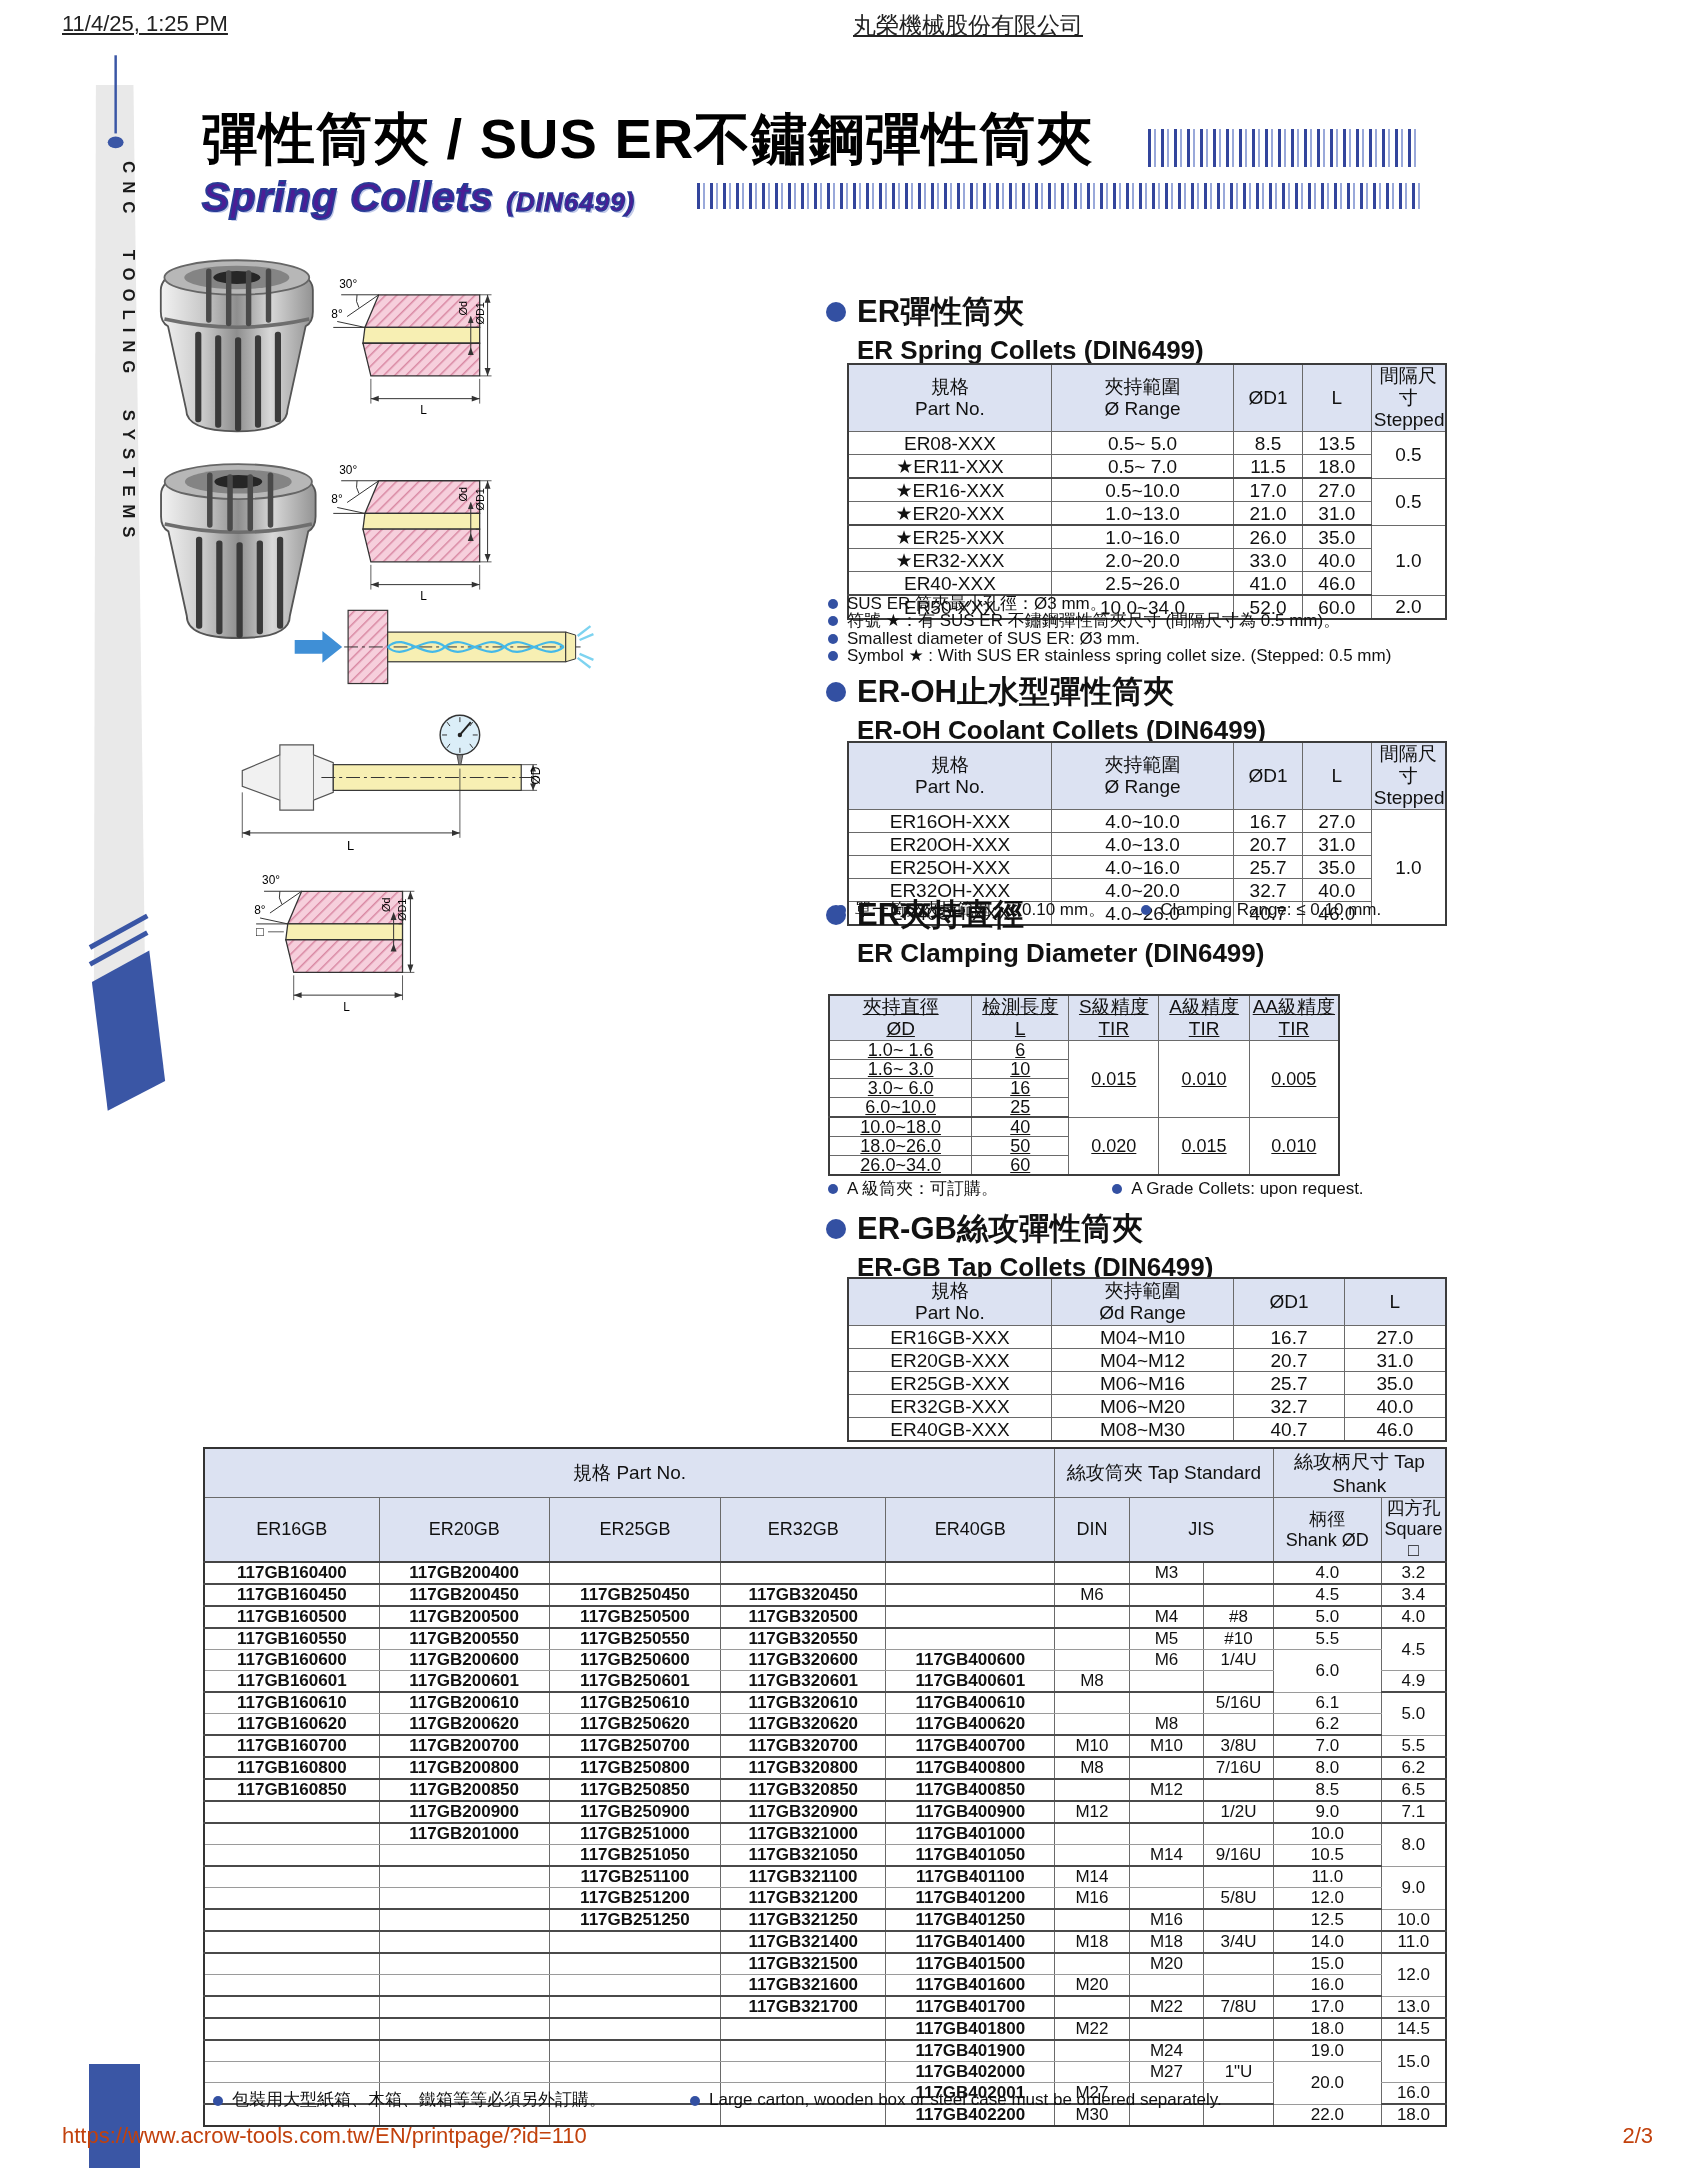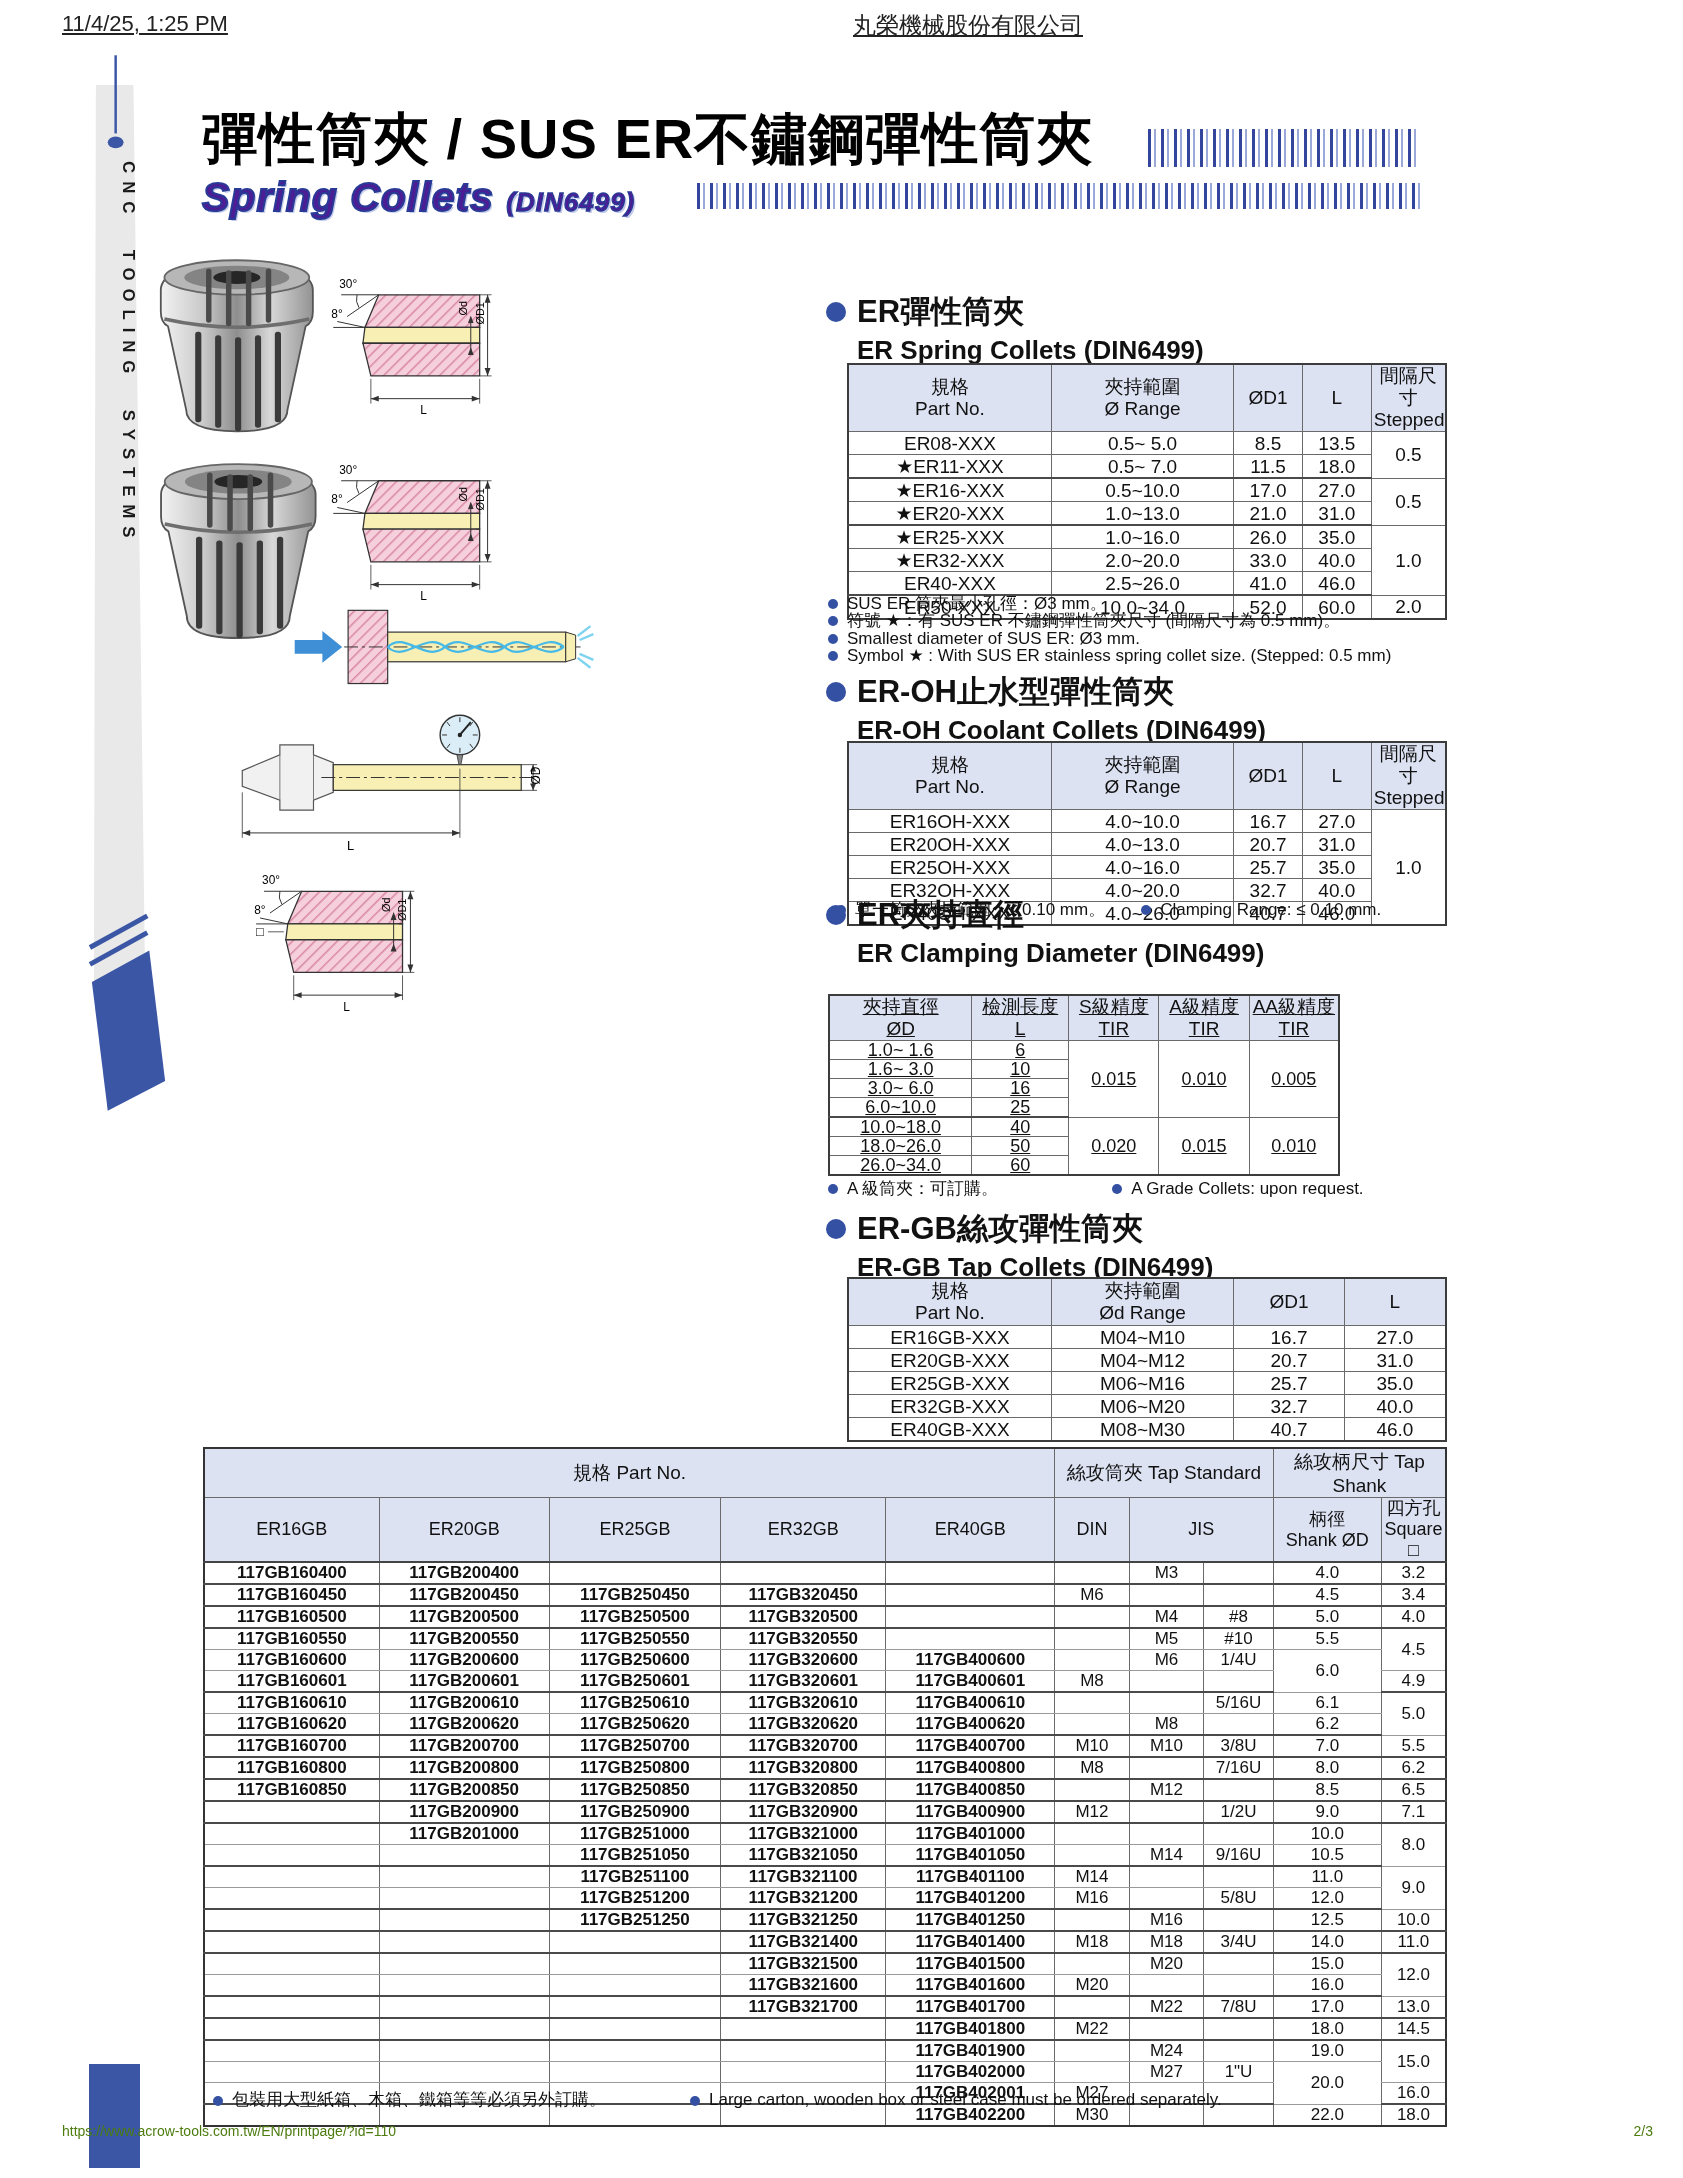--- a/index.html
+++ b/index.html
@@ -1,21 +1,21 @@
 <!DOCTYPE html>
 <html><head>
 <meta charset="utf-8">
 <style>
   html,body{margin:0;padding:0;background:#fff;}
   #page{position:relative;width:1683px;height:2178px;background:#fff;overflow:hidden;
         font-family:"Liberation Sans","DejaVu Sans",sans-serif;color:#111;}
   .abs{position:absolute;}
   
   .hdr{font-size:22px;color:#222;text-decoration:underline;}
-  .ftr{font-size:14px;color:#4d7c0f;}
+  .ftr{font-size:22px;color:#c2410c;}
   
   .title-zh{font-size:56px;font-weight:bold;letter-spacing:1px;color:#000;white-space:nowrap;}
   .title-en{font-size:41px;font-weight:bold;font-style:italic;color:#4c1d95;
             -webkit-text-stroke:2px #293a96;letter-spacing:1px;white-space:nowrap;
             text-shadow:2px 2px 0 #c3cbe9;}
   .title-en small{font-size:26px;-webkit-text-stroke:1.3px #293a96;}
   .stripes{background:repeating-linear-gradient(90deg,#33459c 0 3px,#ffffff 3px 6px,#9aa9da 6px 8px,#ffffff 8px 13px);}
   
   .sec-line1{display:flex;align-items:center;gap:11px;}
   .dot-lg{width:20px;height:20px;border-radius:50%;background:#3350a2;flex:0 0 auto;}

